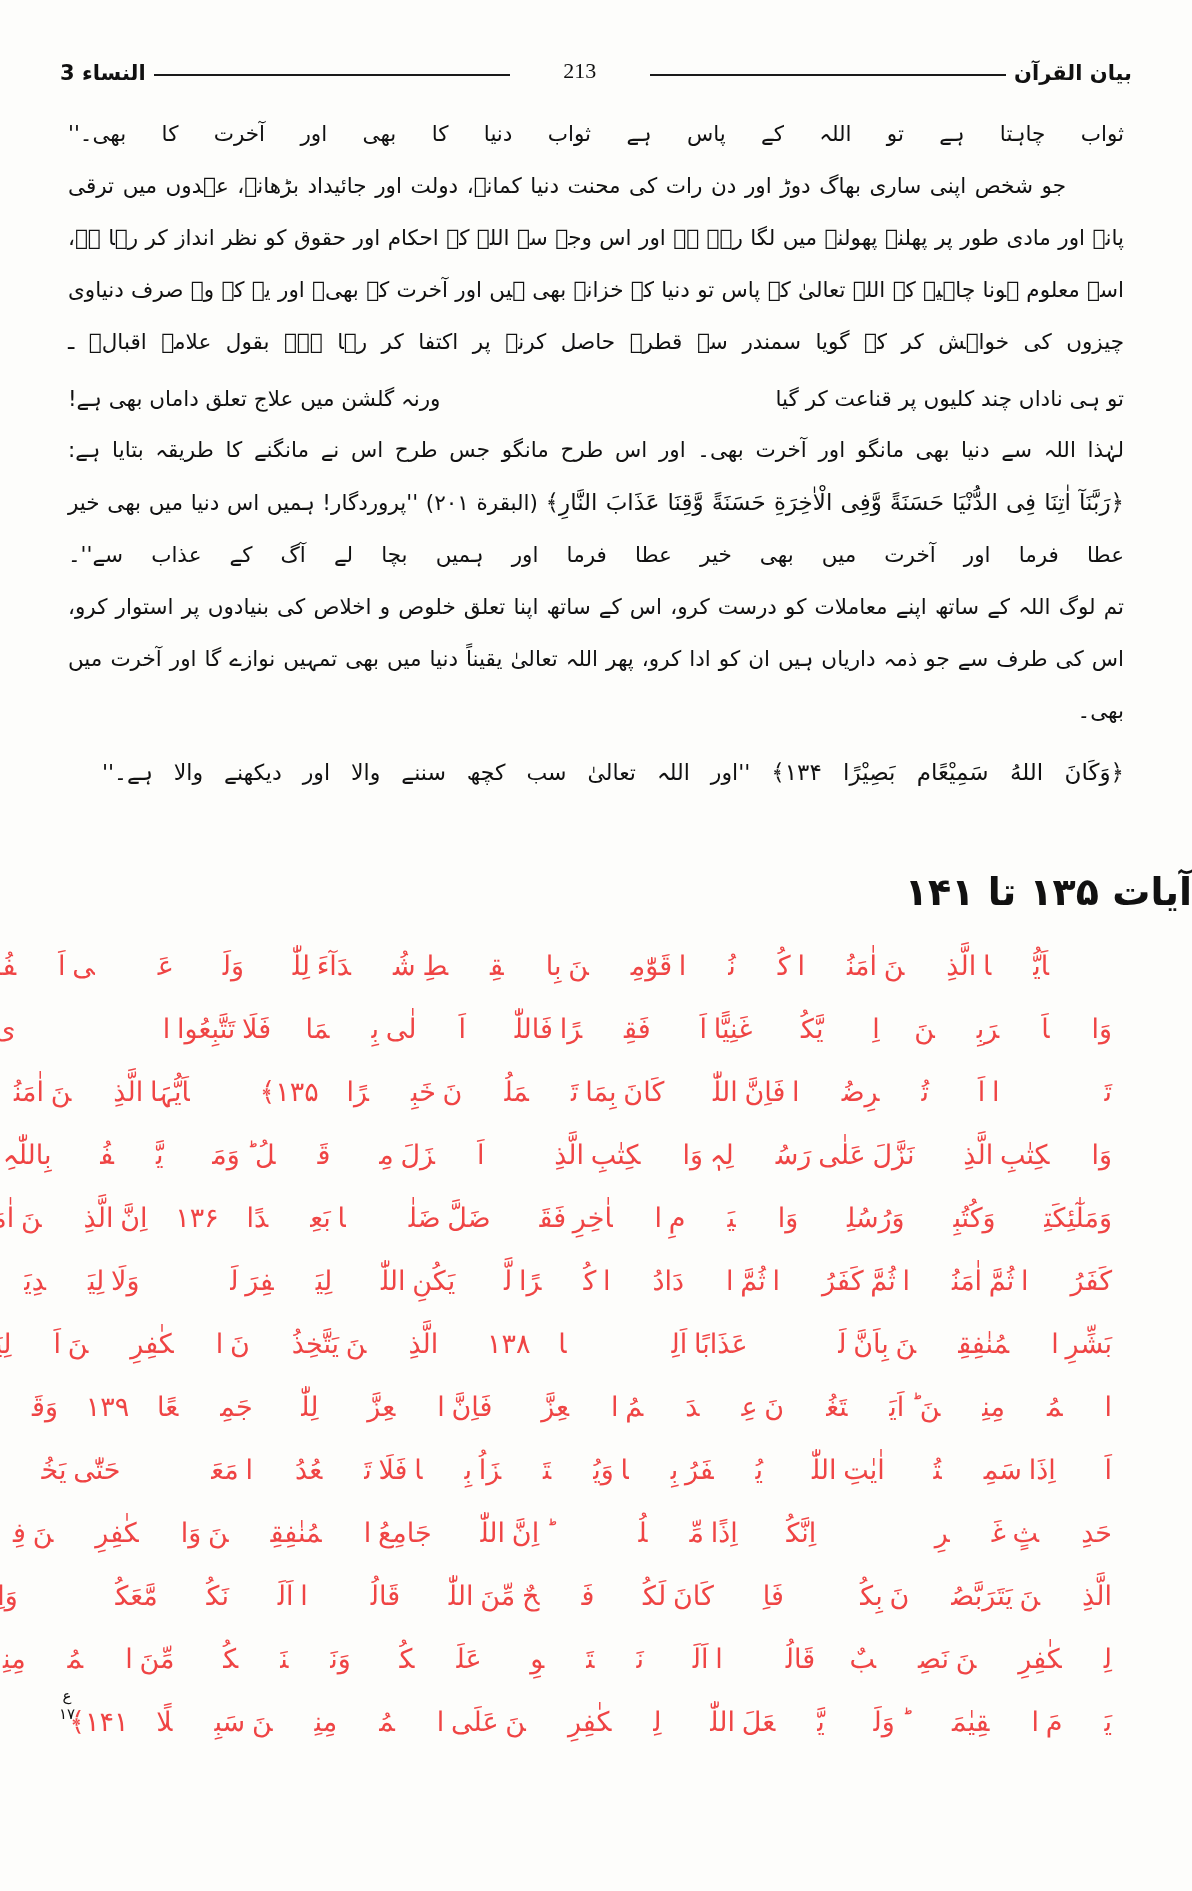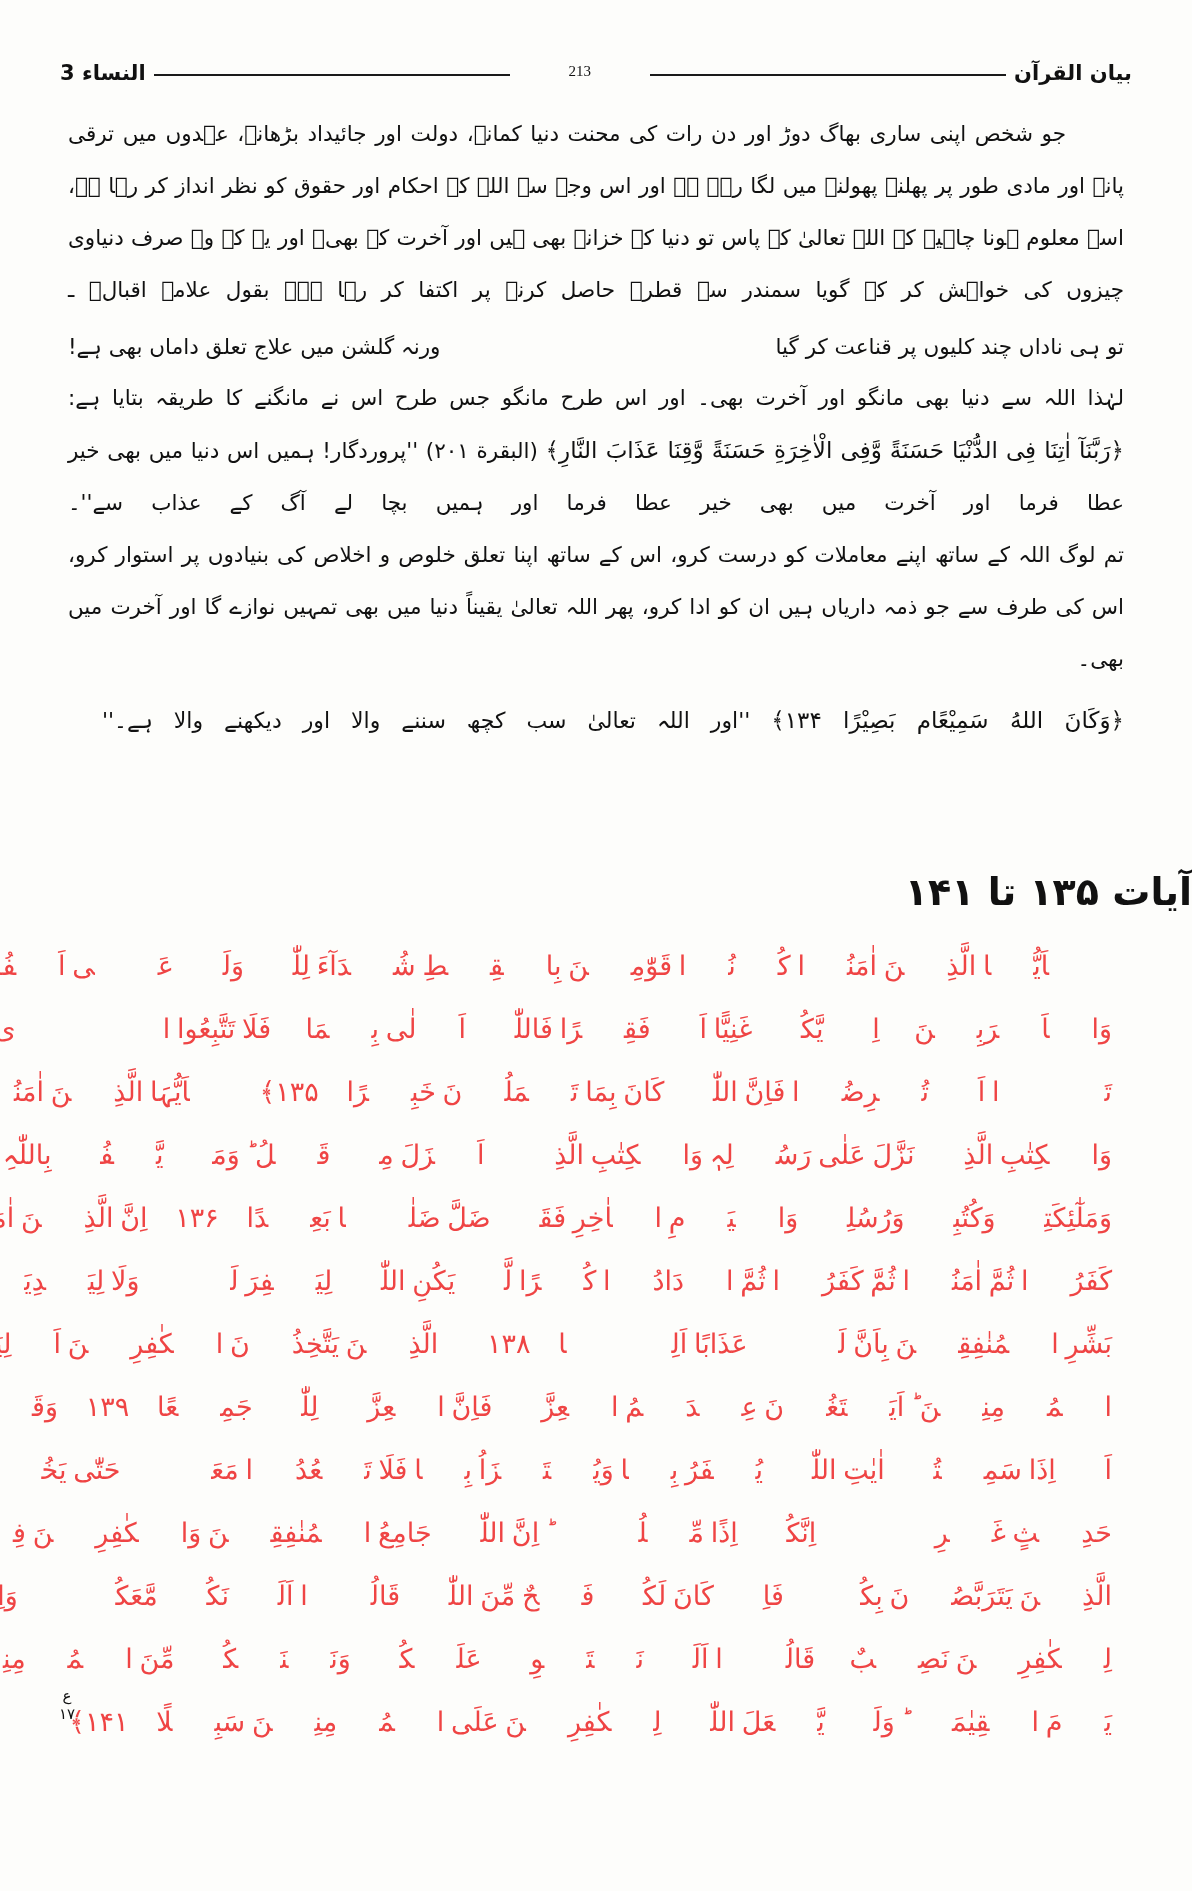--- a/index.html
+++ b/index.html
@@ -43,21 +43,21 @@
     flex: 1;
     height: 0;
     border-top: 2px solid #1a1a1a;
     margin: 0 8px;
     position: relative;
     top: 2px;
   }
   .header-pagebox {
     min-width: 96px;
     text-align: center;
-    font-size: 15px;
+    font-size: 22px;
     font-weight: normal;
     padding: 0 14px;
     position: relative;
     top: -2px;
     font-family: "Liberation Serif", serif;
   }
   .header-title-left {
     font-size: 21px;
     font-weight: bold;
     white-space: nowrap;
@@ -160,20 +160,21 @@
 
   <div class="header">
     <div class="header-title-right">بیان القرآن</div>
     <div class="header-rule"></div>
     <div class="header-pagebox">213</div>
     <div class="header-rule"></div>
     <div class="header-title-left">النساء 3</div>
   </div>
 
   <div class="prose">
+    <p>ثواب چاہتا ہے تو اللہ کے پاس ہے ثواب دنیا کا بھی اور آخرت کا بھی۔''</p>
     <p class="indent">جو شخص اپنی ساری بھاگ دوڑ اور دن رات کی محنت دنیا کمانے، دولت اور جائیداد بڑھانے، عہدوں میں ترقی پانے اور مادی طور پر پھلنے پھولنے میں لگا رہے ہے اور اس وجہ سے اللہ کے احکام اور حقوق کو نظر انداز کر رہا ہے، اسے معلوم ہونا چاہیے کہ اللہ تعالیٰ کے پاس تو دنیا کے خزانے بھی ہیں اور آخرت کے بھی۔ اور یہ کہ وہ صرف دنیاوی چیزوں کی خواہش کر کے گویا سمندر سے قطرہ حاصل کرنے پر اکتفا کر رہا ہے۔ بقول علامہ اقبالؔ ـ</p>
 
     <div class="couplet">
       <span class="half">تو ہی ناداں چند کلیوں پر قناعت کر گیا</span>
       <span class="half">ورنہ گلشن میں علاج تعلق داماں بھی ہے!</span>
     </div>
 
     <p>
       <span>لہٰذا اللہ سے دنیا بھی مانگو اور آخرت بھی۔ اور اس طرح مانگو جس طرح اس نے مانگنے کا طریقہ بتایا ہے:</span>
     </p>

